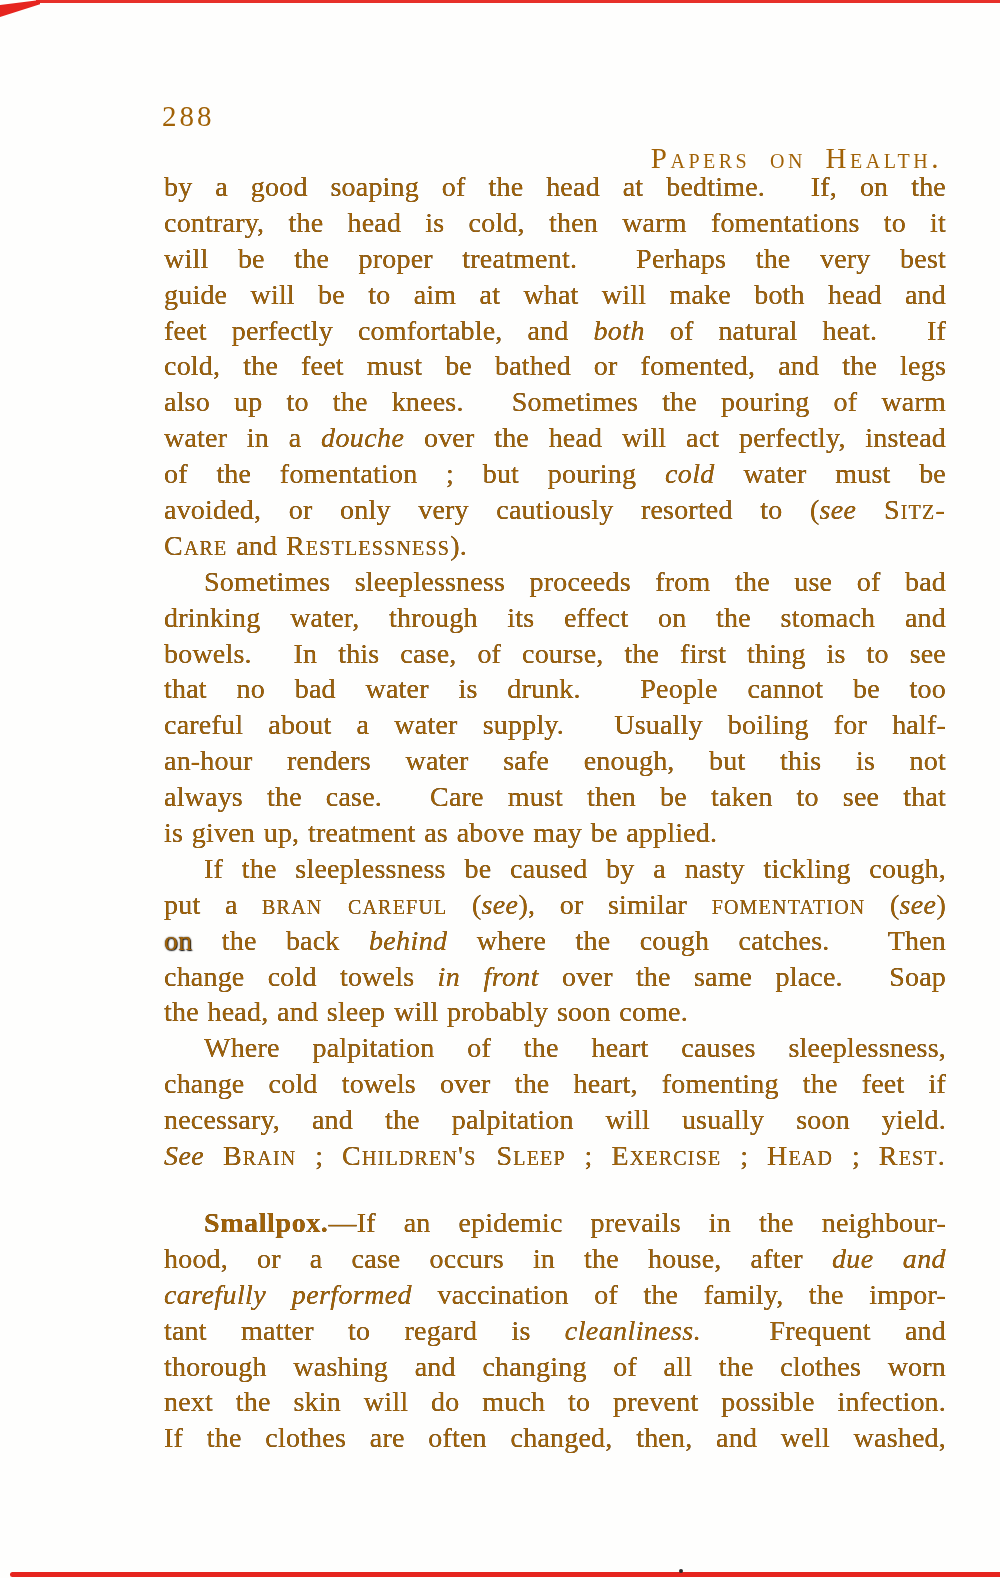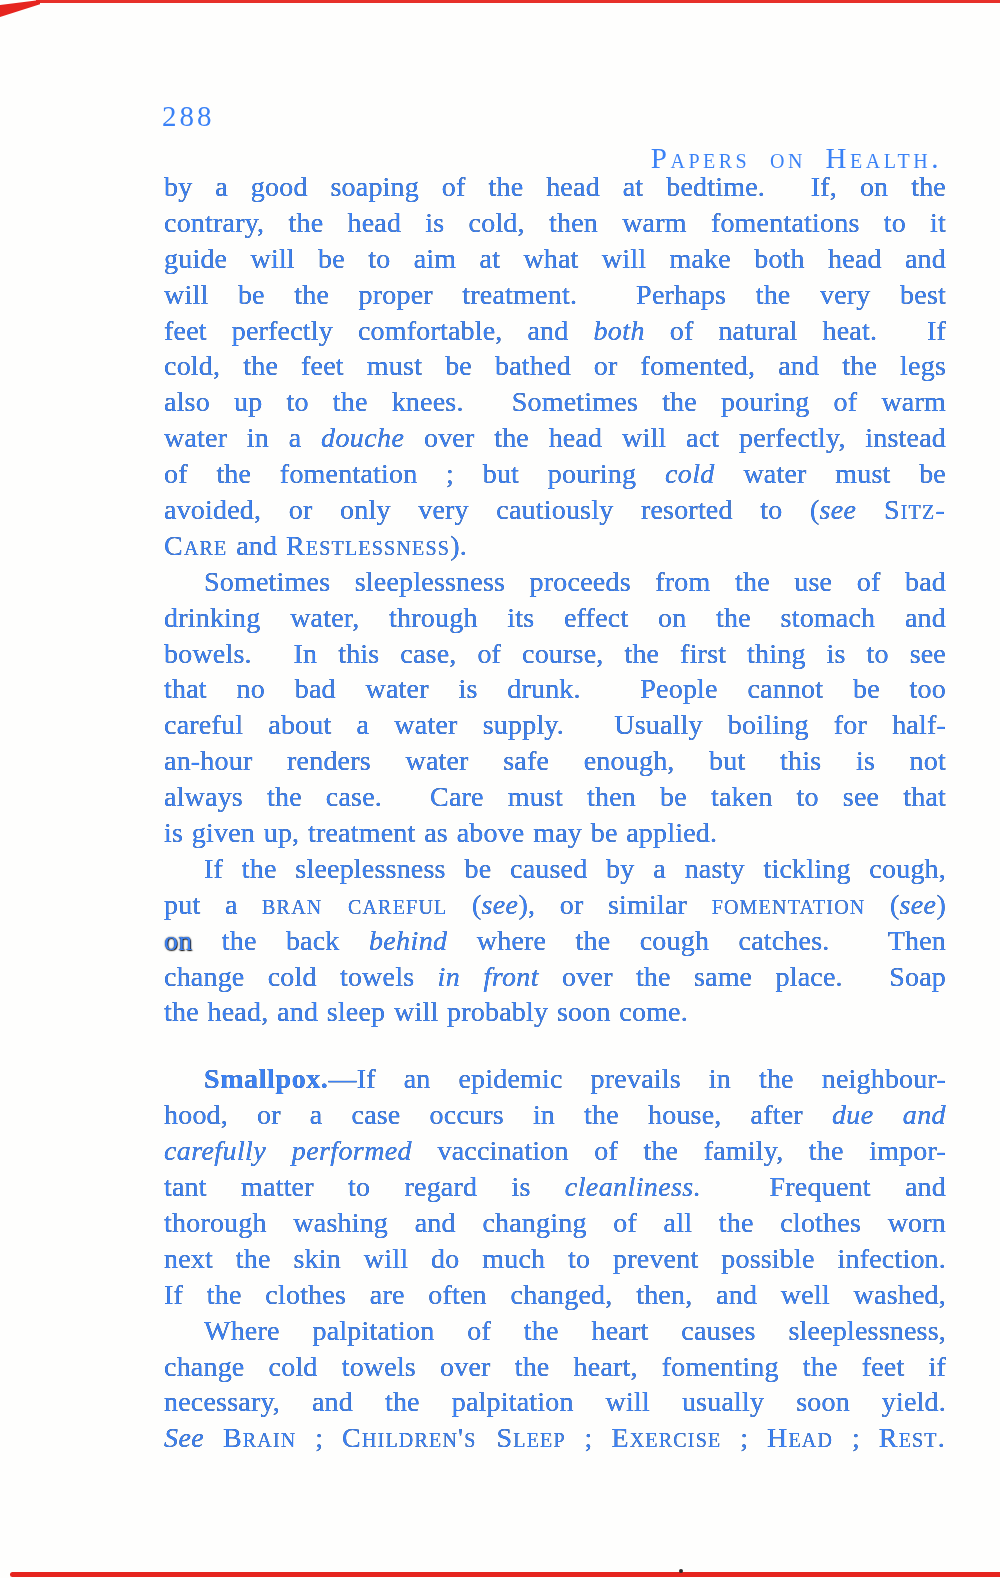--- a/index.html
+++ b/index.html
@@ -7,21 +7,21 @@
     padding: 0;
     background: #ffffff;
   }
   #page {
     position: relative;
     width: 1000px;
     height: 1578px;
     background: #fefefd;
     overflow: hidden;
     font-family: "Liberation Serif", "DejaVu Serif", serif;
-    color: #3b82f6;
+    color: #a16207;
   }
 
   
   #header {
     position: absolute;
     left: 160px;
     top: 98px;
     width: 782px;
     height: 40px;
   }
@@ -109,22 +109,22 @@
 
   <div id="header">
     <span id="page-number">288</span>
     <span id="running-title">Papers on Health.</span>
   </div>
 
   <div id="text-block">
       <div class="paragraph">
         <div class="line just"><span>by a good soaping of the head at bedtime.  If, on the</span></div>
         <div class="line just"><span>contrary, the head is cold, then warm fomentations to it</span></div>
+        <div class="line just"><span>will be the proper treatment.  Perhaps the very best</span></div>
         <div class="line just"><span>guide will be to aim at what will make both head and</span></div>
-        <div class="line just"><span>will be the proper treatment.  Perhaps the very best</span></div>
         <div class="line just"><span>feet perfectly comfortable, and </span><span class="i">both</span><span> of natural heat.  If</span></div>
         <div class="line just"><span>cold, the feet must be bathed or fomented, and the legs</span></div>
         <div class="line just"><span>also up to the knees.  Sometimes the pouring of warm</span></div>
         <div class="line just"><span>water in a </span><span class="i">douche</span><span> over the head will act perfectly, instead</span></div>
         <div class="line just"><span>of the fomentation ; but pouring </span><span class="i">cold</span><span> water must be</span></div>
         <div class="line just"><span>avoided, or only very cautiously resorted to (</span><span class="i">see</span><span> </span><span class="sc">Sitz-</span></div>
         <div class="line"><span class="sc">Care</span><span> and </span><span class="sc">Restlessness</span><span>).</span></div>
       </div>
       <div class="paragraph">
         <div class="line just indent"><span>Sometimes sleeplessness proceeds from the use of bad</span></div>
@@ -136,34 +136,34 @@
         <div class="line just"><span>always the case.  Care must then be taken to see that</span></div>
         <div class="line"><span>is given up, treatment as above may be applied.</span></div>
       </div>
       <div class="paragraph">
         <div class="line just indent"><span>If the sleeplessness be caused by a nasty tickling cough,</span></div>
         <div class="line just"><span>put a </span><span class="sc">bran careful</span><span> (</span><span class="i">see</span><span>), or similar </span><span class="sc">fomentation</span><span> (</span><span class="i">see</span><span>)</span></div>
         <div class="line just"><span class="blot">on</span><span> the back </span><span class="i">behind</span><span> where the cough catches.  Then</span></div>
         <div class="line just"><span>change cold towels </span><span class="i">in front</span><span> over the same place.  Soap</span></div>
         <div class="line"><span>the head, and sleep will probably soon come.</span></div>
       </div>
+      <div class="paragraph">
+        <div class="line just indent"><span>Where palpitation of the heart causes sleeplessness,</span></div>
+        <div class="line just"><span>change cold towels over the heart, fomenting the feet if</span></div>
+        <div class="line just"><span>necessary, and the palpitation will usually soon yield.</span></div>
+        <div class="line just"><span class="i">See</span><span> </span><span class="sc">Brain</span><span> ; </span><span class="sc">Children's Sleep</span><span> ; </span><span class="sc">Exercise</span><span> ; </span><span class="sc">Head</span><span> ; </span><span class="sc">Rest.</span></div>
+      </div>
       <div class="paragraph" style="margin-top: 31px;">
         <div class="line just indent"><span class="b">Smallpox.</span><span>—If an epidemic prevails in the neighbour-</span></div>
         <div class="line just"><span>hood, or a case occurs in the house, after </span><span class="i">due and</span></div>
         <div class="line just"><span class="i">carefully performed</span><span> vaccination of the family, the impor-</span></div>
         <div class="line just"><span>tant matter to regard is </span><span class="i">cleanliness.</span><span>  Frequent and</span></div>
         <div class="line just"><span>thorough washing and changing of all the clothes worn</span></div>
         <div class="line just"><span>next the skin will do much to prevent possible infection.</span></div>
         <div class="line just"><span>If the clothes are often changed, then, and well washed,</span></div>
-      </div>
-      <div class="paragraph">
-        <div class="line just indent"><span>Where palpitation of the heart causes sleeplessness,</span></div>
-        <div class="line just"><span>change cold towels over the heart, fomenting the feet if</span></div>
-        <div class="line just"><span>necessary, and the palpitation will usually soon yield.</span></div>
-        <div class="line just"><span class="i">See</span><span> </span><span class="sc">Brain</span><span> ; </span><span class="sc">Children's Sleep</span><span> ; </span><span class="sc">Exercise</span><span> ; </span><span class="sc">Head</span><span> ; </span><span class="sc">Rest.</span></div>
       </div>
     </div>
 
   <div id="artifact-top-left-wedge" class="artifact" style="background: rgb(230, 37, 31);"></div>
   <div id="artifact-top-edge" class="artifact" style="background: rgb(230, 37, 31);"></div>
   <div id="artifact-bottom-edge" class="artifact" style="background: rgb(230, 37, 31);"></div>
   <div id="ink-speck" class="artifact"></div>
 
 </div>
 

